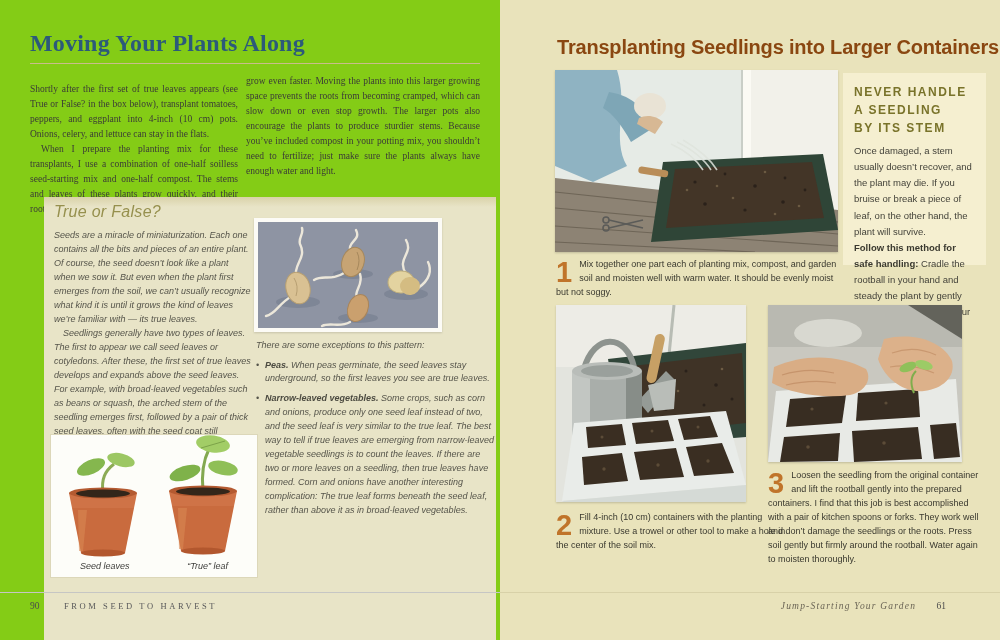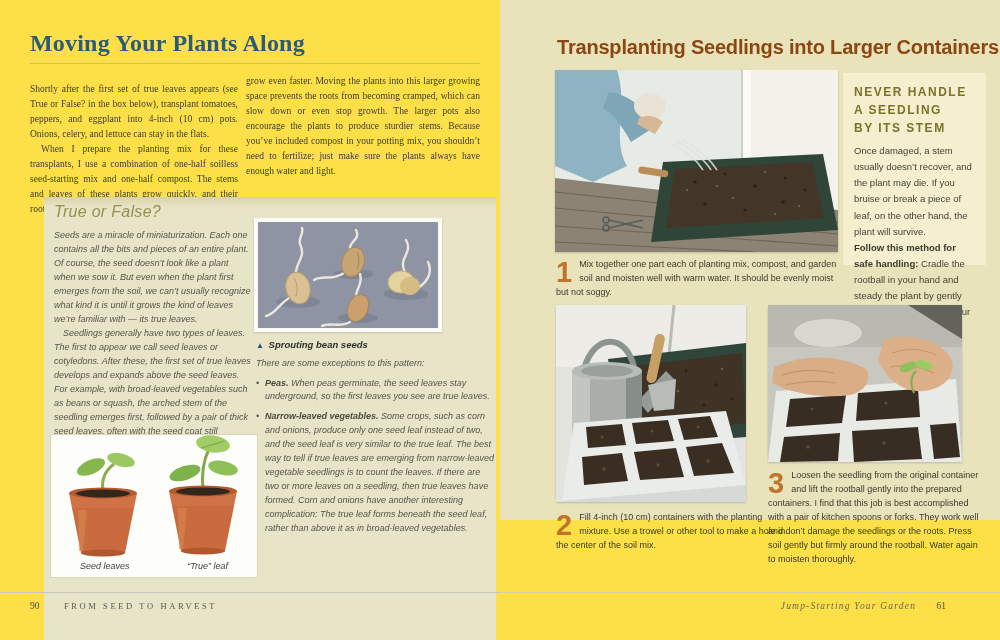--- a/index.html
+++ b/index.html
@@ -1,16 +1,16 @@
 <!DOCTYPE html>
 <html><head>
 <meta charset="utf-8">
 <style>
   html,body{margin:0;padding:0;background:#777;}
-  .spread{position:relative;width:1000px;height:640px;background:#fde047;overflow:hidden;
+  .spread{position:relative;width:1000px;height:640px;background:#84cc16;overflow:hidden;
           font-family:"Liberation Sans",sans-serif;-webkit-font-smoothing:antialiased;}
   .abs{position:absolute;}
   
   .lp-title{margin:0;font-family:"Liberation Serif",serif;font-weight:bold;font-size:24px;
             color:#2c5a7a;letter-spacing:.2px;}
   .title-rule{height:1px;background:#c9bc8c;}
   .intro{font-family:"Liberation Serif",serif;font-size:9.5px;line-height:1.58;color:#3b3b37;
          text-align:justify;}
   .intro p{margin:0;}
   .intro p.indent{text-indent:11px;}
@@ -134,44 +134,40 @@
             <ellipse cx="143" cy="60" rx="13" ry="11" fill="#e3d3a0" stroke="#bfae7c" transform="rotate(-6 143 60)"></ellipse>
             <ellipse cx="152" cy="64" rx="10" ry="9" fill="#d4bc82" transform="rotate(-6 152 64)"></ellipse>
             <ellipse cx="100" cy="86" rx="10" ry="14" fill="#caa06e" stroke="#a9855a" transform="rotate(22 100 86)"></ellipse>
             <path d="M36,56 q5,8 2,18" stroke="#b79f72" fill="none" stroke-width="1"></path>
             <path d="M99,30 q4,8 0,18" stroke="#a6885c" fill="none" stroke-width="1"></path>
           </g>
         </svg>
       </div>
 
       <div class="abs" style="left:212px;top:142px;width:240px;">
-        <p class="bean-caption">
-          <span class="tri">▲</span>
-          <span>Sprouting bean seeds</span>
-        </p>
         <p class="tf-exc">There are some exceptions to this pattern:</p>
         <div class="bullet">
           <span class="bmark">•</span>
           <p><b>Peas.</b><span> When peas germinate, the seed leaves stay underground, so the first leaves you see are true leaves.</span></p>
         </div>
         <div class="bullet">
           <span class="bmark">•</span>
           <p><b>Narrow-leaved vegetables.</b><span> Some crops, such as corn and onions, produce only one seed leaf instead of two, and the seed leaf is very similar to the true leaf. The best way to tell if true leaves are emerging from narrow-leaved vegetable seedlings is to count the leaves. If there are two or more leaves on a seedling, then true leaves have formed. Corn and onions have another interesting complication: The true leaf forms beneath the seed leaf, rather than above it as in broad-leaved vegetables.</span></p>
         </div>
       </div>
     </div>
 
     <div class="foot-rule abs" style="left:0;top:592px;width:500px;background:#c6c6c4;"></div>
     <div class="lp-footer abs" style="left:30px;top:601px;">
       <span class="pnum">90</span>
       <span class="sect">FROM SEED TO HARVEST</span>
     </div>
   </div>
 
-  <div class="abs rp-bg" style="left:500px;top:0;width:500px;height:520px;">
+  <div class="abs rp-bg" style="left:500px;top:0;width:500px;height:640px;">
 
     <h2 class="rp-title abs" style="left:57px;top:36px;">Transplanting Seedlings into Larger Containers</h2>
 
     <div class="photo abs" style="left:55px;top:70px;width:283px;height:182px;">
       <svg width="283" height="182" viewBox="0 0 283 182">
         <rect width="283" height="182" fill="#e6ebe6"></rect>
         <rect x="196" width="87" height="182" fill="#f2f1ea"></rect>
         <rect x="188" width="8" height="182" fill="#fbfaf4"></rect>
         <rect x="186" width="2" height="182" fill="#c9cec7"></rect>
         <polygon points="0,108 283,140 283,182 0,182" fill="#8d8374"></polygon>

